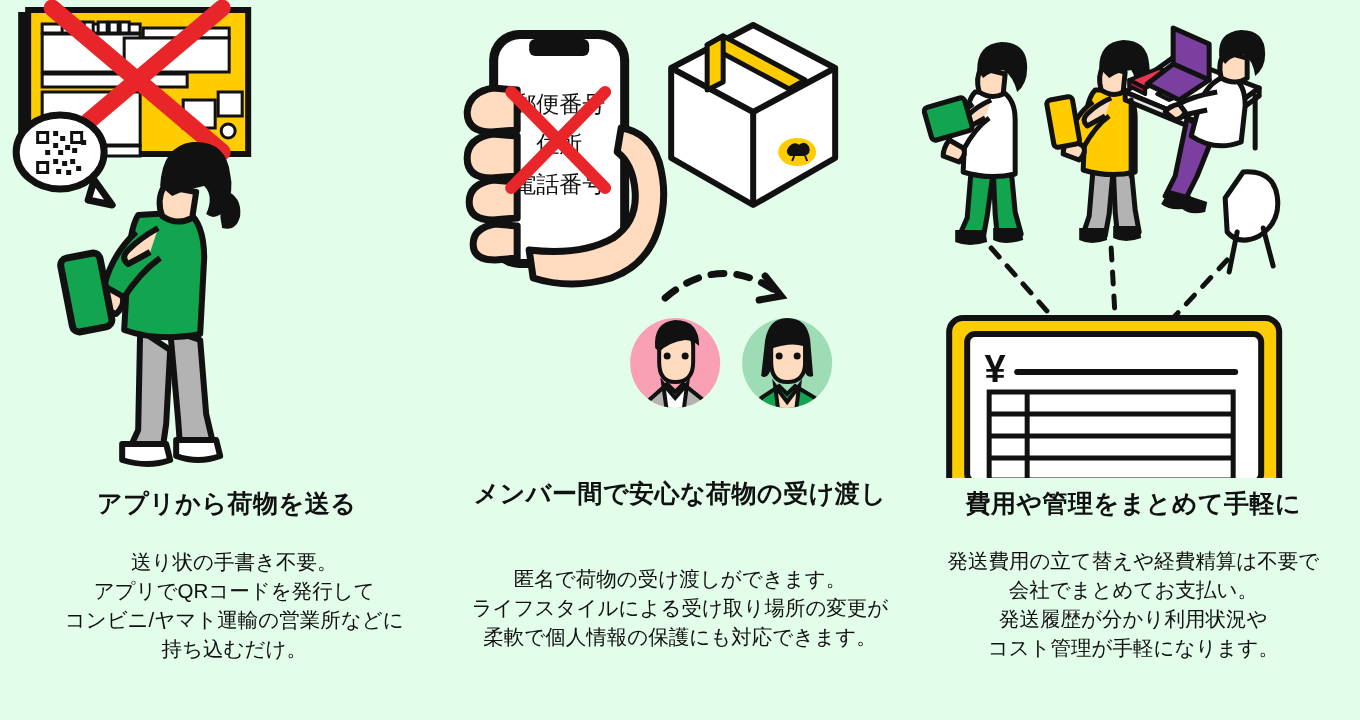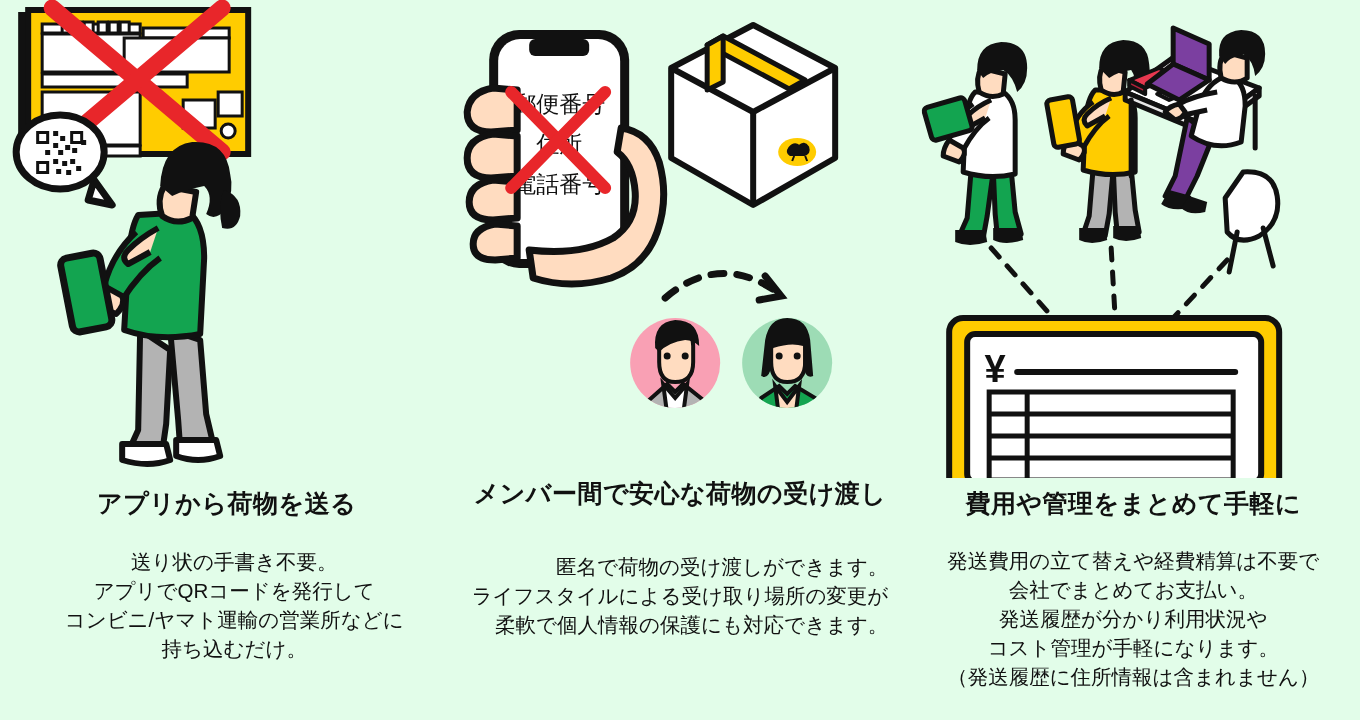--- a/index.html
+++ b/index.html
@@ -58,21 +58,21 @@
   .body-text {
     font-size: 20.5px;
     color: #111111;
     text-align: center;
     line-height: 1.42;
     margin: 0;
     padding: 0 4px;
     white-space: nowrap;
   }
   .col1 .body-text { margin-top: 29px; margin-left: 15px; }
-  .col2 .body-text { margin-top: 44px; text-align: right; }
+  .col2 .body-text { margin-top: 56px; }
   .col3 .body-text { margin-top: 28px; }
 </style>
 </head>
 <body>
 
 <div class="board">
 
   <div class="column col1">
     <div class="art">
       <svg viewBox="0 0 453 478" xmlns="http://www.w3.org/2000/svg">
@@ -330,17 +330,16 @@
           <rect x="178" y="494" width="60" height="10" rx="3" fill="#fff" stroke="#111" stroke-width="4"></rect>
         </g>
       </svg>
     </div>
     <h2 class="heading">費用や管理をまとめて手軽に</h2>
     <div class="body-text">
       <div>発送費用の立て替えや経費精算は不要で</div>
       <div>会社でまとめてお支払い。</div>
       <div>発送履歴が分かり利用状況や</div>
       <div>コスト管理が手軽になります。</div>
-      <div>（発送履歴に住所情報は含まれません）</div>
     </div>
   </div>
 
 </div>
 
 </body></html>

